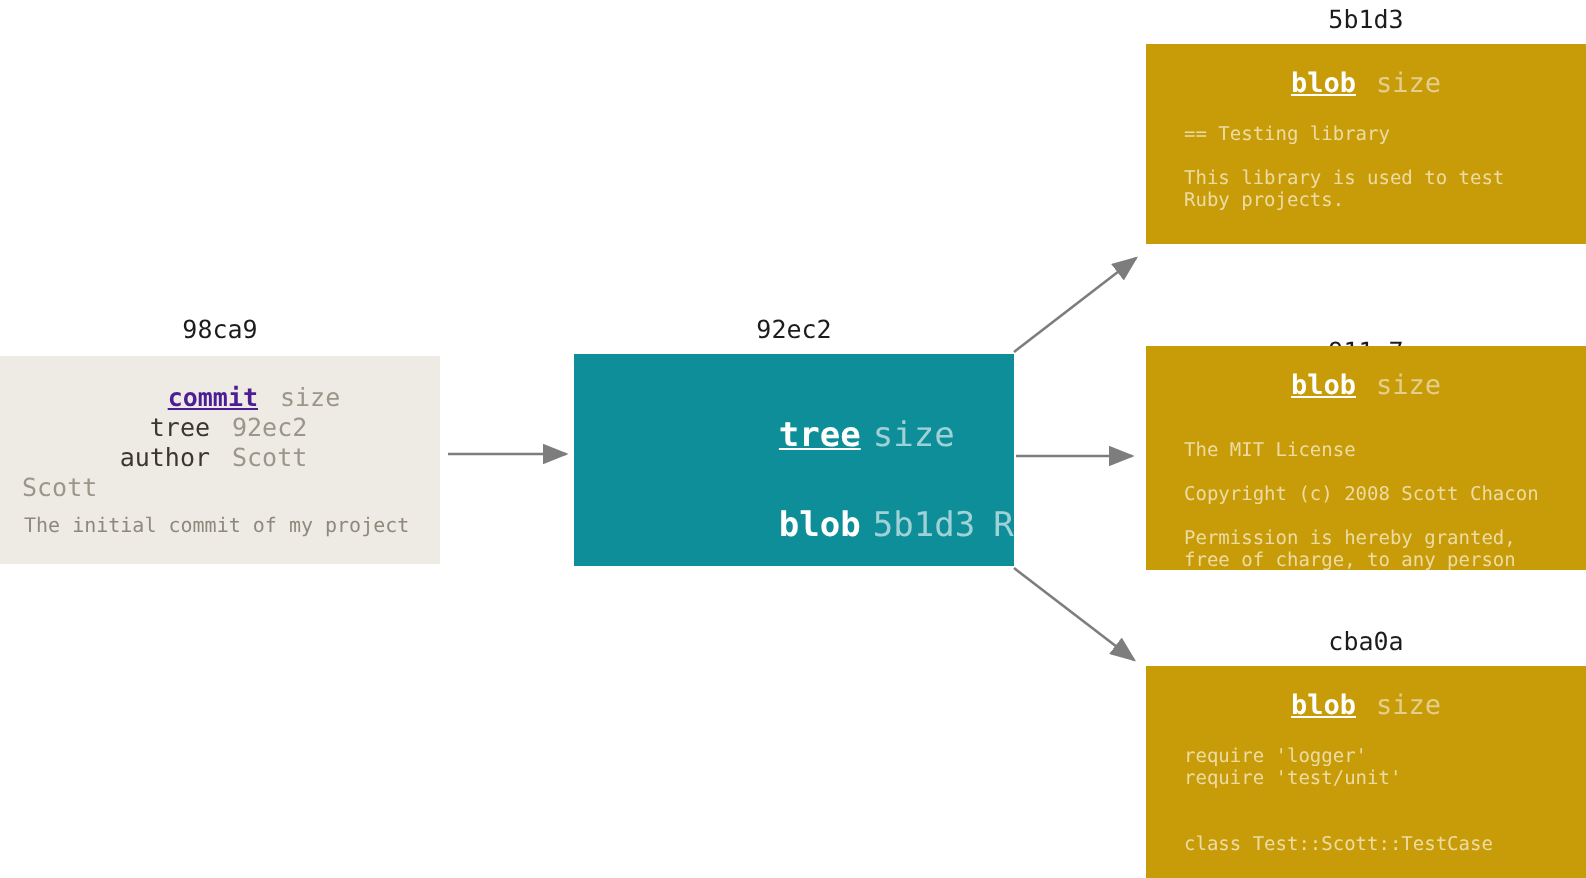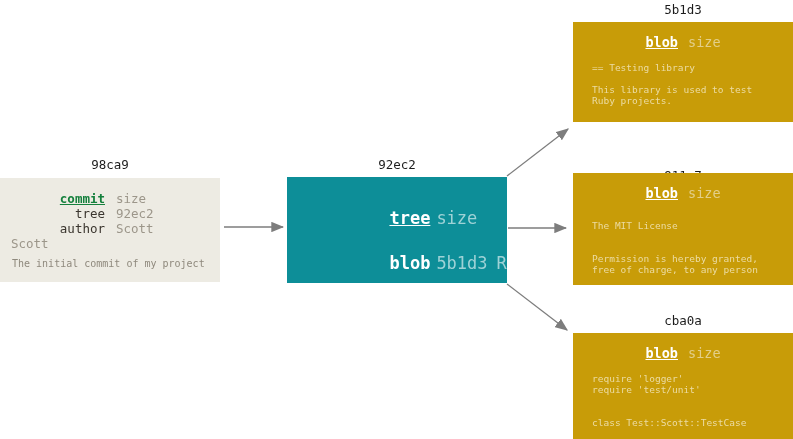--- a/index.html
+++ b/index.html
@@ -26,21 +26,21 @@
   #label-blob2  { left: 573px; top: 168px; text-decoration: underline; }
   #label-blob3  { left: 573px; top: 313px; }
 
   .box { position: absolute; overflow: hidden; }
 
   
   #commit-box { left: 0; top: 178px; width: 220px; height: 104px; background: #edebe3; }
   #commit-box .rows { padding-top: 13px; }
   #commit-box .row { display: flex; font-size: 12.5px; line-height: 15px; }
   #commit-box .key { flex: 0 0 105px; text-align: right; color: #3b362f; }
-  #commit-box .key.type { font-weight: bold; text-decoration: underline; color: #15803d; }
+  #commit-box .key.type { font-weight: bold; text-decoration: underline; color: #4c1d95; padding-left: 24px; }
   #commit-box .val { margin-left: 11px; color: #9c968a; }
   #commit-box .caption { margin-top: 7px; padding-left: 12px; font-size: 10px; line-height: 12px; color: #8f897d; }
 
   
   #tree-box { left: 287px; top: 177px; width: 220px; height: 106px; background: #0d8e98; }
   #tree-box .rows { padding: 19px 0 0 41px; }
   #tree-box .row { font-size: 17px; line-height: 15px; color: #9ed2d6; white-space: pre; }
   #tree-box .key { font-weight: bold; color: #ffffff; margin-right: 6px; }
   #tree-box .key.type { text-decoration: underline; }
   #tree-box .hash { margin-right: 9px; }
@@ -115,20 +115,21 @@
   </div>
 </div>
 
 <div class="box blob-box" id="blob2">
   <div class="header">
     <span class="bkey">blob</span><span class="bsize">size</span>
   </div>
   <div class="body">
     <div class="bl">The MIT License</div>
     <div class="bl"></div>
+    <div class="bl">Copyright (c) 2008 Scott Chacon</div>
     <div class="bl"></div>
     <div class="bl">Permission is hereby granted,</div>
     <div class="bl">free of charge, to any person</div>
   </div>
 </div>
 
 <div class="box blob-box" id="blob3">
   <div class="header">
     <span class="bkey">blob</span><span class="bsize">size</span>
   </div>

